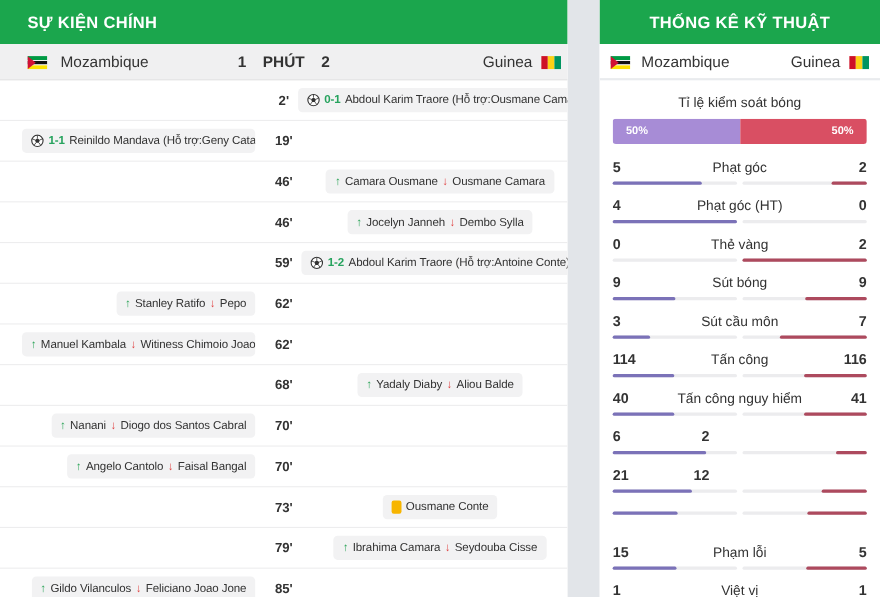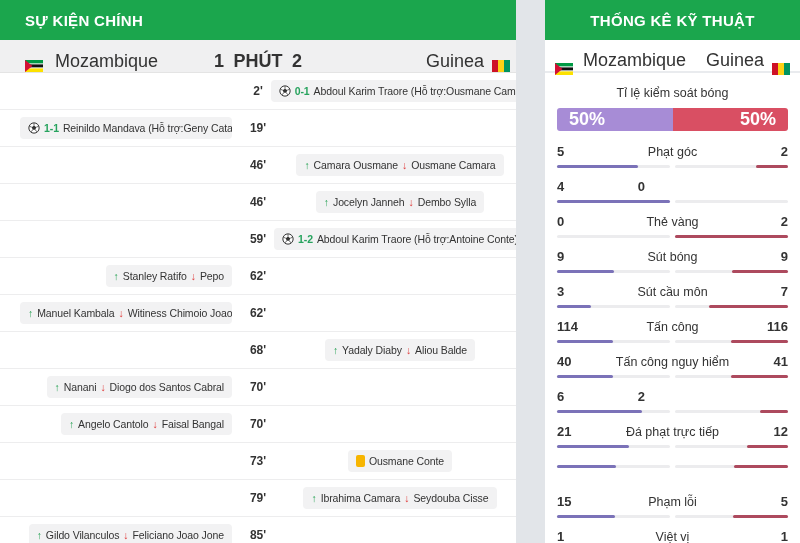--- a/index.html
+++ b/index.html
@@ -12,21 +12,21 @@
   html,body{width:800px;height:543px;overflow:hidden}
   body{display:flex;background:var(--page-bg);font-family:"Liberation Sans","DejaVu Sans",sans-serif;color:#333}
   .panel{background:#ffffff;height:543px;overflow:hidden}
   .panel-left{width:516px;margin-right:29px}
   .panel-right{width:255px}
   .panel-title{height:40px;background:var(--green);color:#fff;font-weight:700;font-size:15px;
     display:flex;align-items:center;letter-spacing:.3px}
   .panel-left .panel-title{padding:0 25px}
   .panel-right .panel-title{justify-content:center}
   
-  .team-row{display:flex;align-items:flex-end;font-size:18px}
+  .team-row{display:flex;align-items:center;font-size:14px}
   .panel-left .team-row{height:33px;background:#f0f0f1;border-bottom:1px solid #e4e4e4}
   .panel-right .team-row{height:33px;background:#fff;border-bottom:2px solid #e9ebee;padding:0 10px}
   .hdr-home{width:232px;display:flex;align-items:center;padding-left:25px}
   .hdr-home .score{margin-left:auto;margin-right:8px;font-weight:700}
   .hdr-min{width:52px;text-align:center;font-weight:700}
   .hdr-away{flex:1;display:flex;align-items:center;padding-right:6px}
   .hdr-away .score{margin-left:8px;font-weight:700}
   .hdr-away .tname{margin-left:auto}
   .tname{white-space:nowrap}
   .flag{width:18px;height:12px;border-radius:2px;flex-shrink:0;display:inline-block}
@@ -46,21 +46,21 @@
   .ev-cell.home .chip{max-width:212px;overflow:hidden}
   .score-chg{color:var(--goal-green);font-weight:700}
   .arr{font-weight:700}
   .arr.up{color:var(--sub-in)}
   .arr.dn{color:var(--sub-out)}
   .ycard{width:9px;height:12px;border-radius:2px;background:var(--yellow);display:inline-block;flex-shrink:0}
   .ball{width:12px;height:12px;flex-shrink:0}
   
   .poss-label{text-align:center;margin-top:13px;font-size:12.5px}
   .poss-bar{margin:8px 12px 0;height:23px;display:flex;border-radius:3px;overflow:hidden;
-    font-size:18px;font-weight:700;color:#fff}
+    font-size:10px;font-weight:700;color:#fff}
   .poss-seg{display:flex;align-items:center}
   .poss-seg.home{background:var(--poss-home);padding-left:12px}
   .poss-seg.away{background:var(--poss-away);justify-content:flex-end;padding-right:12px}
   .stats{margin-top:11px}
   .stat-row{height:35px;padding:2px 12px 0}
   .stat-line{display:flex;align-items:center;font-size:12.5px}
   .stat-val{width:44px;font-weight:700;font-size:13px;white-space:nowrap}
   .stat-val.away{text-align:right}
   .stat-label{flex:1;text-align:center}
   .stat-bars{display:flex;gap:5px;margin-top:6px}
@@ -336,20 +336,21 @@
             <i class="fill" style="width: 71.4%;"></i>
           </div>
           <div class="track away">
             <i class="fill" style="width: 28.6%;"></i>
           </div>
         </div>
       </div>
       <div class="stat-row">
         <div class="stat-line">
           <span class="stat-val home">4</span>
+          <span class="stat-label">Phạt góc (HT)</span>
           <span class="stat-val away">0</span>
         </div>
         <div class="stat-bars">
           <div class="track home">
             <i class="fill" style="width: 100%;"></i>
           </div>
           <div class="track away">
             <i class="fill" style="width: 0%;"></i>
           </div>
         </div>
@@ -439,21 +440,20 @@
             <i class="fill" style="width: 75%;"></i>
           </div>
           <div class="track away">
             <i class="fill" style="width: 25%;"></i>
           </div>
         </div>
       </div>
       <div class="stat-row">
         <div class="stat-line">
           <span class="stat-val home">21</span>
-          <span class="stat-label">Đá phạt trực tiếp</span>
           <span class="stat-val away">12</span>
         </div>
         <div class="stat-bars">
           <div class="track home">
             <i class="fill" style="width: 63.6%;"></i>
           </div>
           <div class="track away">
             <i class="fill" style="width: 36.4%;"></i>
           </div>
         </div>

